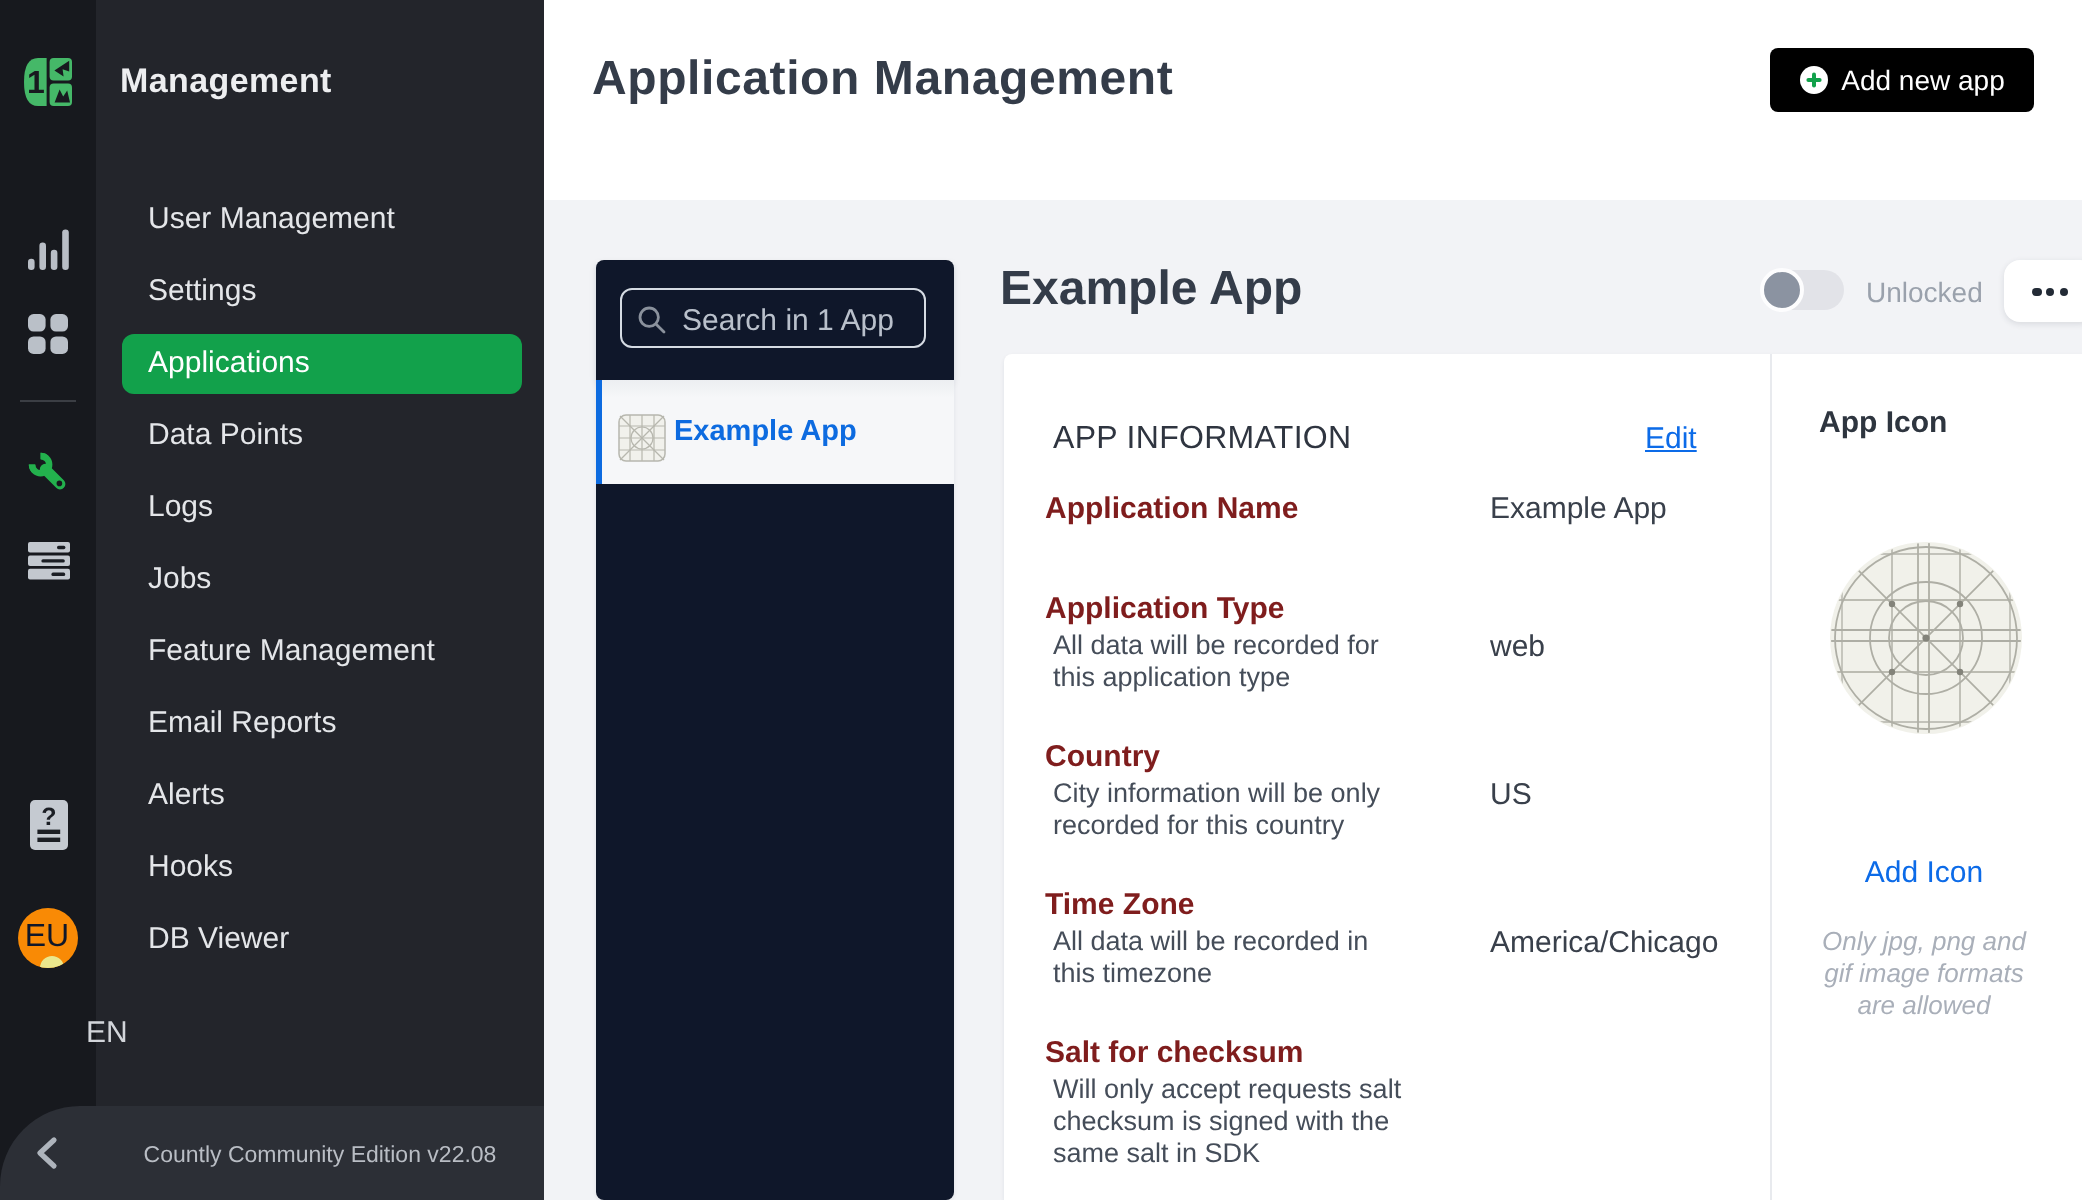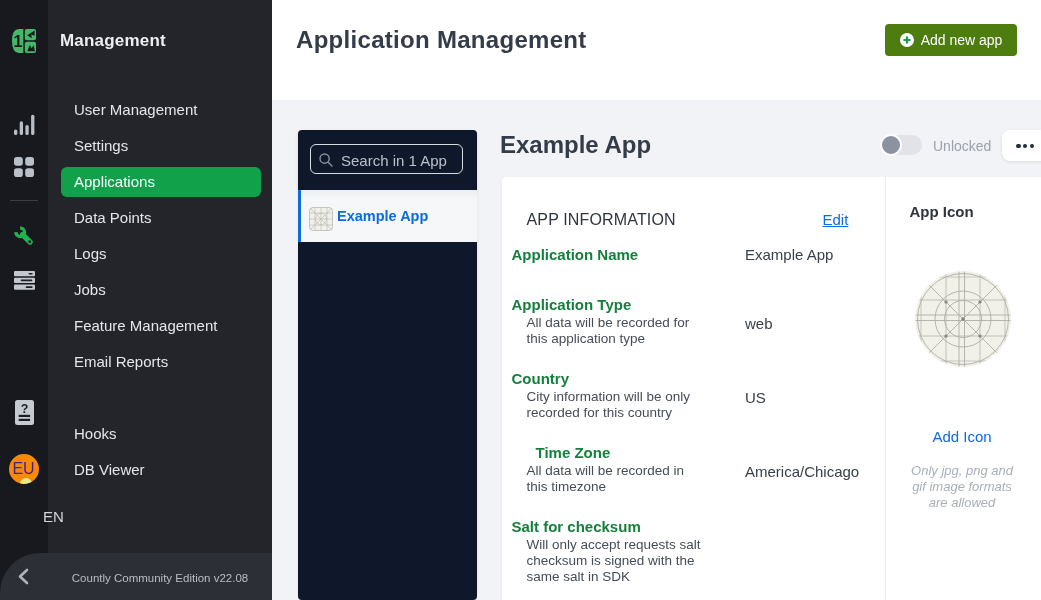--- a/index.html
+++ b/index.html
@@ -14,21 +14,21 @@
 
   .mtitle { position:absolute; left:12px; top:31px; color:#edeef0; font-size:17px; font-weight:700; letter-spacing:0.2px; }
   .mitem { position:absolute; left:26px; width:190px; height:20px; line-height:20px; color:#e4e6e9; font-size:15px; }
   .mpill { position:absolute; left:12.5px; top:167px; width:200px; height:30px; background:#12a14b; border-radius:6px; }
   .mitem.sel { color:#fff; }
 
   
   #main { position:absolute; left:272px; top:0; width:769px; height:600px; background:#f2f3f6; }
   #header { position:absolute; left:0; top:0; width:769px; height:100px; background:#fff; }
   #header h1 { position:absolute; left:24px; top:26px; font-size:24px; font-weight:700; color:#343c49; letter-spacing:0.3px; }
-  #addbtn { position:absolute; left:613px; top:24px; width:132px; height:32px; background:#4d7c0f; border-radius:4px; color:#fff; font-size:14px; display:flex; align-items:center; justify-content:center; gap:7px; }
+  #addbtn { position:absolute; left:613px; top:24px; width:132px; height:32px; background:#000000; border-radius:4px; color:#fff; font-size:14px; display:flex; align-items:center; justify-content:center; gap:7px; }
 
   #apph2 { position:absolute; left:228px; top:130.5px; font-size:24px; font-weight:700; color:#343c49; }
   .toggle { position:absolute; left:609px; top:135px; width:41px; height:20px; background:#e2e3e8; border-radius:10px; }
   .toggle .knob { position:absolute; left:-1px; top:-1px; width:22px; height:22px; border-radius:50%; background:#8b93a1; border:2.5px solid #fdfdfe; }
   .tlabel { position:absolute; left:661px; top:138px; font-size:14px; color:#9aa1ac; }
   #dots { position:absolute; left:730px; top:130px; width:46px; height:31px; background:#fff; border-radius:8px; box-shadow:0 1px 3px rgba(30,40,60,0.12); }
   #dots span { position:absolute; top:13.5px; width:4.5px; height:4.5px; border-radius:50%; background:#232b36; }
 
   
   #listcard { position:absolute; left:25.5px; top:130px; width:179px; height:470px; background:#0f172a; border-radius:4px; box-shadow:0 1px 2px rgba(30,40,60,0.08); }
@@ -37,21 +37,21 @@
   #searchbox .ph { position:absolute; left:30px; top:7px; font-size:15px; color:#b9c0cb; }
   #approw { position:absolute; left:0; top:60px; width:179px; height:52px; background:linear-gradient(#eceef1, #f6f7f9 9px); }
   #approw .bar { position:absolute; left:0; top:0; width:3px; height:52px; background:#0d6be0; }
   #approw .nm { position:absolute; left:39.5px; top:17.5px; font-size:14.5px; font-weight:700; color:#0d6be0; }
 
   
   #infocard { position:absolute; left:229.5px; top:177px; width:545px; height:423px; background:#fff; border-radius:4px 0 0 0; box-shadow:0 1px 2px rgba(30,40,60,0.08); }
   #vdiv { position:absolute; left:383px; top:0; width:1px; height:423px; background:#e8eaee; }
   .sechead { position:absolute; left:25px; font-size:16px; font-weight:500; letter-spacing:0.15px; color:#2f3540; }
   .editlink { position:absolute; left:321px; top:206px; font-size:15px; color:#0c6be8;text-decoration:underline; }
-  .flabel { position:absolute; left:10px; font-size:15px; font-weight:700; color:#15803d; }
+  .flabel { position:absolute; left:21px; font-size:15px; font-weight:700; color:#7f1d1d; }
   .fdesc  { position:absolute; left:25px; font-size:13.5px; color:#454d59; line-height:16px; width:176px; }
   .fval   { position:absolute; left:243.5px; font-size:15px; color:#39404b; }
 
   
   .aititle { position:absolute; left:408px; font-size:15px; font-weight:700; color:#2e353f; }
   .addicon { position:absolute; left:380px; width:161px; text-align:center; font-size:15px; color:#0c6be8; }
   .aihint { position:absolute; left:380px; width:161px; text-align:center; font-size:13px; line-height:16px; color:#a9afb9;font-style:italic; }
 </style>
 </head>
 <body>
@@ -100,36 +100,37 @@
 
     <svg class="abs" style="left:14.5px; top:399.5px;" width="19" height="25" viewBox="0 0 19 25">
       <rect x="0" y="0" width="19" height="25" rx="2.5" fill="#c5cad1"></rect>
       <text x="9.5" y="12.5" font-size="12.5" font-weight="bold" fill="#1b1e24" text-anchor="middle" font-family="Liberation Sans">?</text>
       <rect x="3.7" y="14.8" width="11.4" height="2.2" fill="#1b1e24"></rect>
       <rect x="3.7" y="18.8" width="11.4" height="2.2" fill="#1b1e24"></rect>
     </svg>
 
     <div class="abs" style="left:8.5px; top:454px; width:30px; height:30px; border-radius:50%; background:#f98a05; overflow:hidden;">
       <div class="abs" style="left:11.5px; top:24px; width:12px; height:12px; border-radius:50%; background:#eae78d;"></div>
-      <div class="abs" style="left:0; top:0; width:30px; text-align:center; line-height:30px; color:#4c1d95; font-size:16px; font-weight:400;">EU</div>
+      <div class="abs" style="left:0; top:0; width:30px; text-align:center; line-height:30px; color:#0f172a; font-size:16px; font-weight:400;">EU</div>
     </div>
     <div class="abs" style="left:0; top:508px; width:48px; text-align:center; color:#d2d5da; font-size:15px;padding-left:43px;">EN</div>
   </div>
 
   <div id="menubar">
     <div class="mtitle">Management</div>
     <div class="mpill"></div>
     <div class="mitem" style="top:100px;">User Management</div>
     <div class="mitem" style="top:136px;">Settings</div>
     <div class="mitem sel" style="top:172px;">Applications</div>
     <div class="mitem" style="top:208px;">Data Points</div>
     <div class="mitem" style="top:244px;">Logs</div>
     <div class="mitem" style="top:280px;">Jobs</div>
     <div class="mitem" style="top:316px;">Feature Management</div>
     <div class="mitem" style="top:352px;">Email Reports</div>
+    <div class="mitem" style="top:388px;">Alerts</div>
     <div class="mitem" style="top:424px;">Hooks</div>
     <div class="mitem" style="top:460px;">DB Viewer</div>
   </div>
 
   <div id="sidefooter">
     <svg class="abs" style="left:17px; top:15px;" width="14" height="17" viewBox="0 0 14 17">
       <polyline points="10,2 3,8.5 10,15" fill="none" stroke="#aeb4bc" stroke-width="2.6" stroke-linecap="round" stroke-linejoin="round"></polyline>
     </svg>
     <div class="ver">Countly Community Edition v22.08</div>
   </div>
@@ -196,21 +197,21 @@
       <div class="fval" style="top:69px;">Example App</div>
 
       <div class="flabel" style="top:119px;">Application Type</div>
       <div class="fdesc" style="top:138px;">All data will be recorded for this application type</div>
       <div class="fval" style="top:138px;">web</div>
 
       <div class="flabel" style="top:193px;">Country</div>
       <div class="fdesc" style="top:212px;">City information will be only recorded for this country</div>
       <div class="fval" style="top:212px;">US</div>
 
-      <div class="flabel" style="top:267px;margin-left:24px;">Time Zone</div>
+      <div class="flabel" style="top:267px;">Time Zone</div>
       <div class="fdesc" style="top:286px;">All data will be recorded in this timezone</div>
       <div class="fval" style="top:286px;">America/Chicago</div>
 
       <div class="flabel" style="top:341px;">Salt for checksum</div>
       <div class="fdesc" style="top:360px;">Will only accept requests salt checksum is signed with the same salt in SDK</div>
 
       <div class="aititle" style="top:25.5px;">App Icon</div>
       <svg class="abs" style="left:413px; top:94px;" width="96" height="96" viewBox="0 0 96 96">
         <defs>
           <clipPath id="cp">

